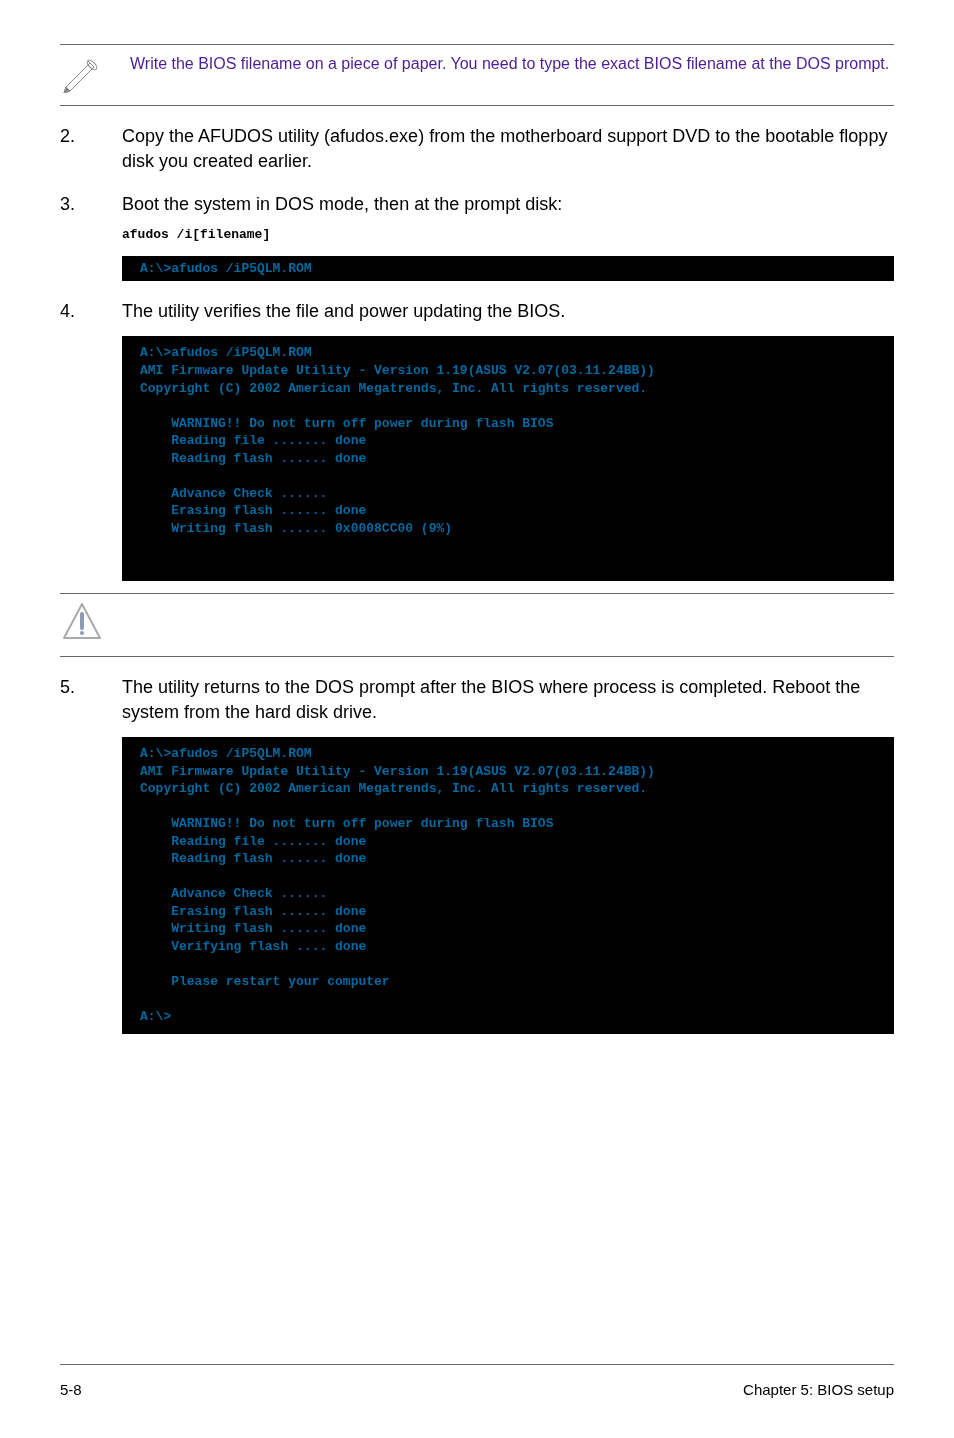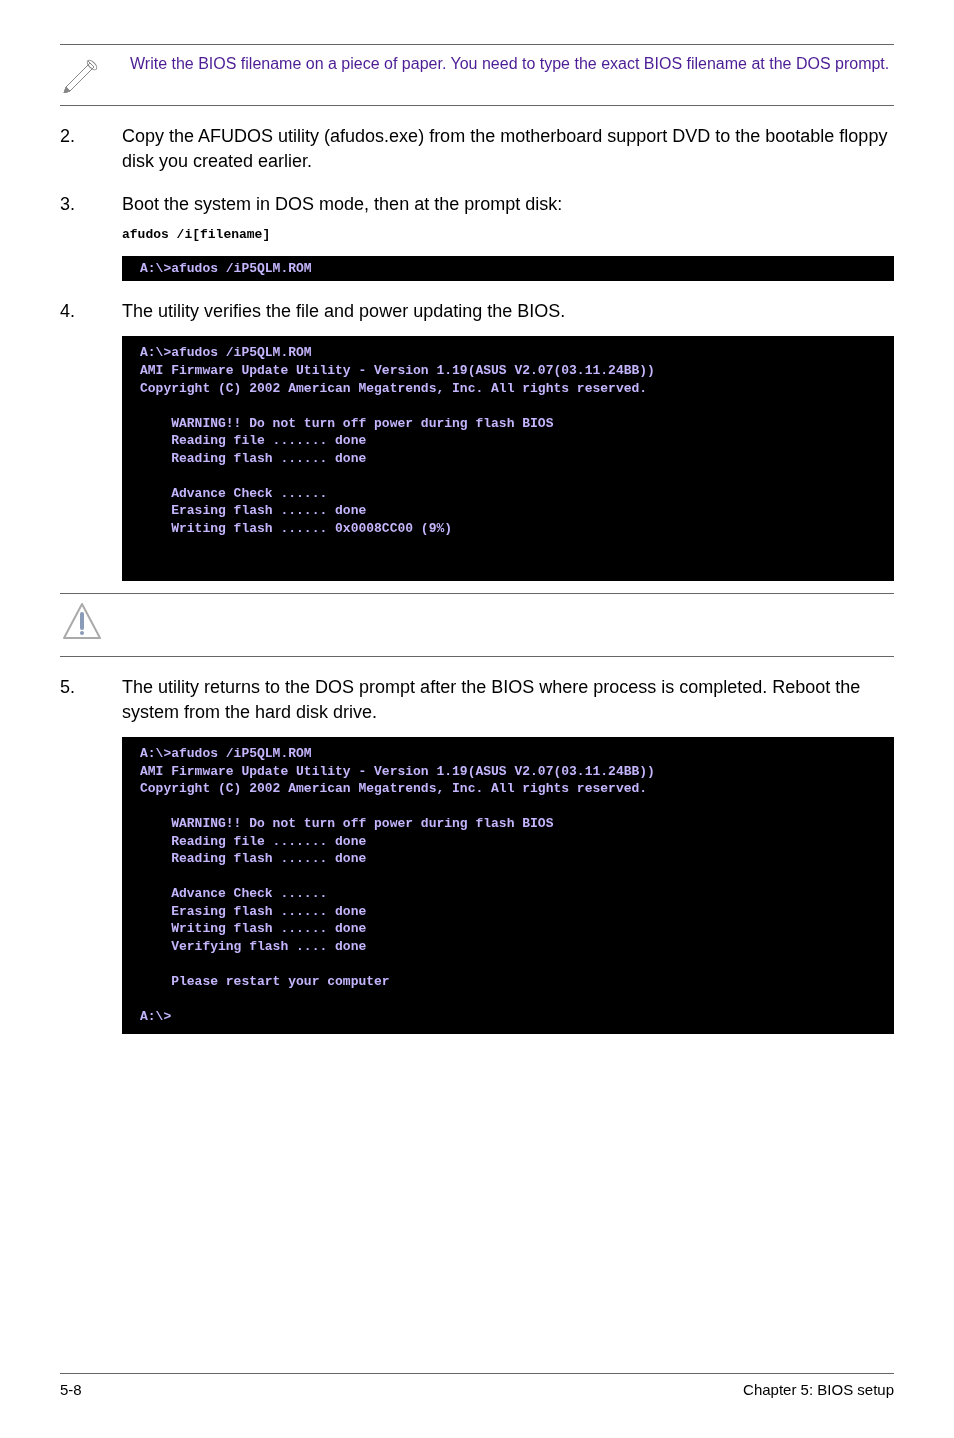--- a/index.html
+++ b/index.html
@@ -66,39 +66,39 @@
     margin-top: 8px;
   }
   .step-extra {
     margin-left: 62px;
     margin-top: 16px;
     font-size: 18px;
     line-height: 1.4;
   }
   .terminal {
     background: #000;
-    color: #c4b5fd;
+    color: #0369a1;
     font-family: "Courier New", monospace;
     font-size: 13px;
     font-weight: bold;
     white-space: pre;
     padding: 8px 18px;
     margin: 12px 0 12px 62px;
     line-height: 1.35;
   }
   .terminal.small {
     padding: 4px 18px;
   }
   .footer {
     display: flex;
     justify-content: space-between;
     font-size: 15px;
     margin-top: 30px;
     border-top: 1px solid #666;
-    padding-top: 7px;
+    padding-top: 16px;
   }
   .caution-icon-wrap {
     width: 70px;
     padding-top: 2px;
   }
 </style>
 </head>
 <body>
 
 <div class="content">

